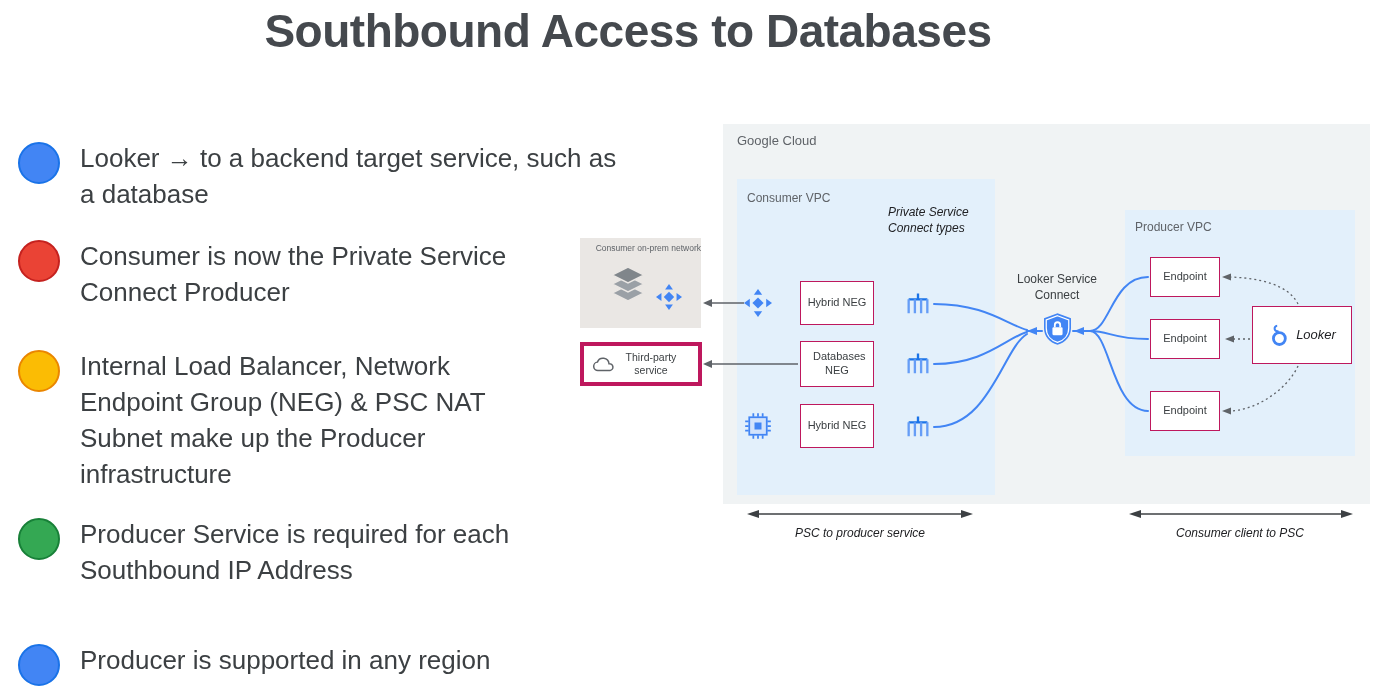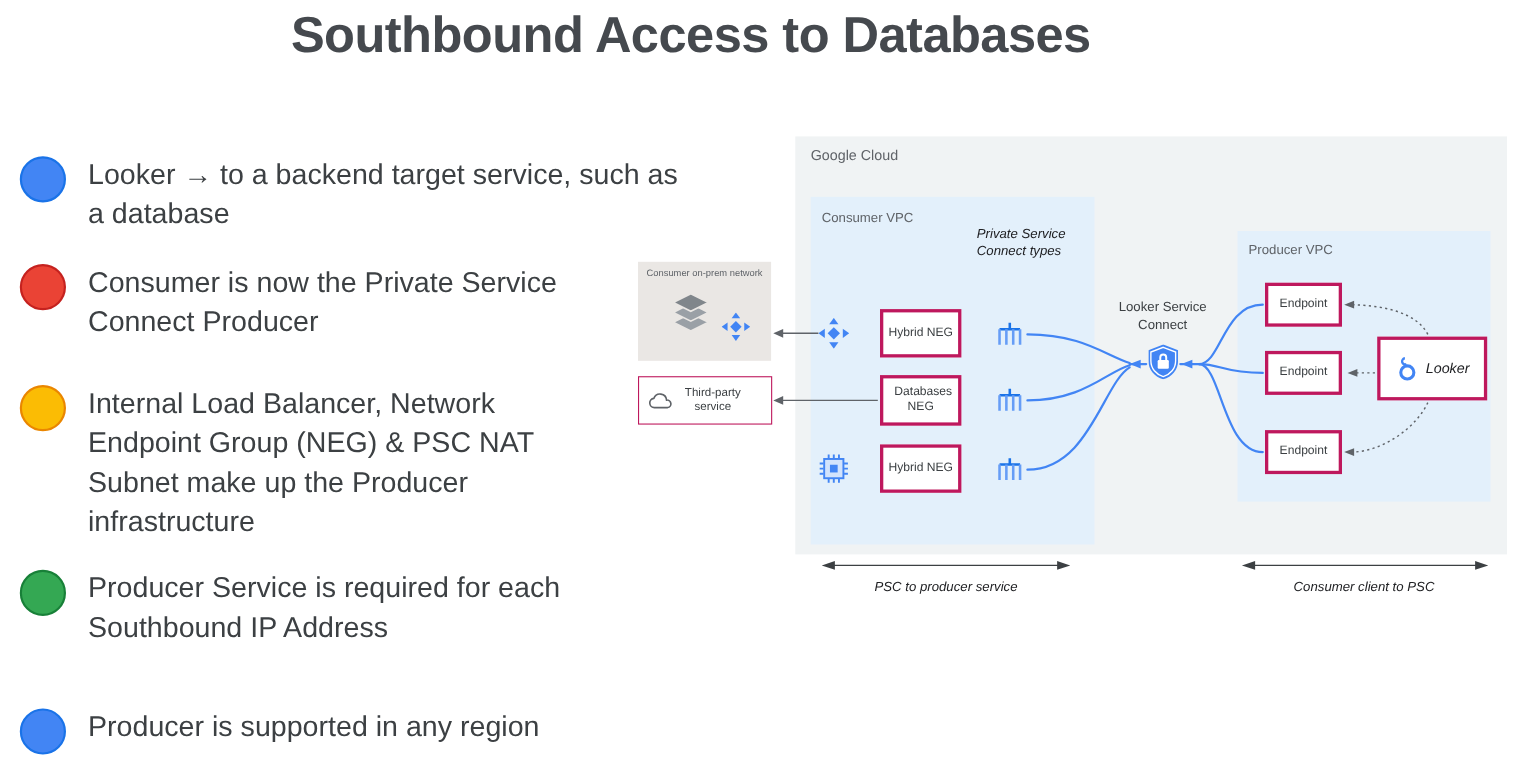--- a/index.html
+++ b/index.html
@@ -34,38 +34,38 @@
   .gc-label{left:737px;top:133px;font-size:13px;color:#5f6368;}
   .vpc{background:#e3f0fb;}
   .cvpc{left:737px;top:179px;width:258px;height:316px;}
   .pvpc{left:1125px;top:210px;width:230px;height:246px;}
   .vpc-label{font-size:12px;color:#5f6368;}
   .cvpc-label{left:747px;top:191px;}
   .pvpc-label{left:1135px;top:220px;}
   .psc-types{left:888px;top:205px;width:95px;font-size:12px;font-style:italic;color:#202124;line-height:1.3;}
 
   
-  .wbox{background:#fff;border:3px solid #be185d;box-sizing:border-box;
+  .wbox{background:#fff;border:1px solid #be185d;box-sizing:border-box;
         display:flex;align-items:center;justify-content:center;text-align:center;
         font-size:11px;color:#3c4043;line-height:1.25;}
   .neg-top{left:800px;top:281px;width:74px;height:44px;}
   .neg-mid{left:800px;top:341px;width:74px;height:46px;}
   .neg-mid span{display:inline-block;width:48px;}
   .neg-bot{left:800px;top:404px;width:74px;height:44px;}
   .ep{width:70px;height:40px;left:1150px;}
   .ep1{top:257px;} .ep2{top:319px;} .ep3{top:391px;}
   .looker-box{left:1252px;top:306px;width:100px;height:58px;gap:7px;}
   .looker-label{font-size:13px;font-style:italic;color:#202124;}
 
   .onprem{left:580px;top:238px;width:121px;height:90px;background:#eae7e4;}
-  .onprem-label{left:580px;top:243px;width:121px;text-align:center;font-size:8.5px;color:#5f6368;}
+  .onprem-label{left:580px;top:243px;width:121px;text-align:right;font-size:8.5px;color:#5f6368;}
   .onprem-stack{left:608px;top:264px;}
   .onprem-cross{left:656px;top:284px;}
 
-  .tp-box{left:580px;top:342px;width:122px;height:44px;background:#fff;border:1px solid #be185d;
+  .tp-box{left:580px;top:342px;width:122px;height:44px;background:#fff;border:4px solid #be185d;
           box-sizing:border-box;display:flex;align-items:center;gap:6px;padding-left:7px;}
   .tp-label{font-size:10.5px;color:#3c4043;line-height:1.25;width:58px;text-align:center;}
 
   
   .psc-label{left:1012px;top:272px;width:90px;text-align:center;font-size:12px;color:#3c4043;line-height:1.3;}
   .arrow-label{font-size:12px;font-style:italic;color:#202124;text-align:center;width:230px;}
   .lbl-left{left:745px;top:526px;}
   .lbl-right{left:1125px;top:526px;}
 
   

